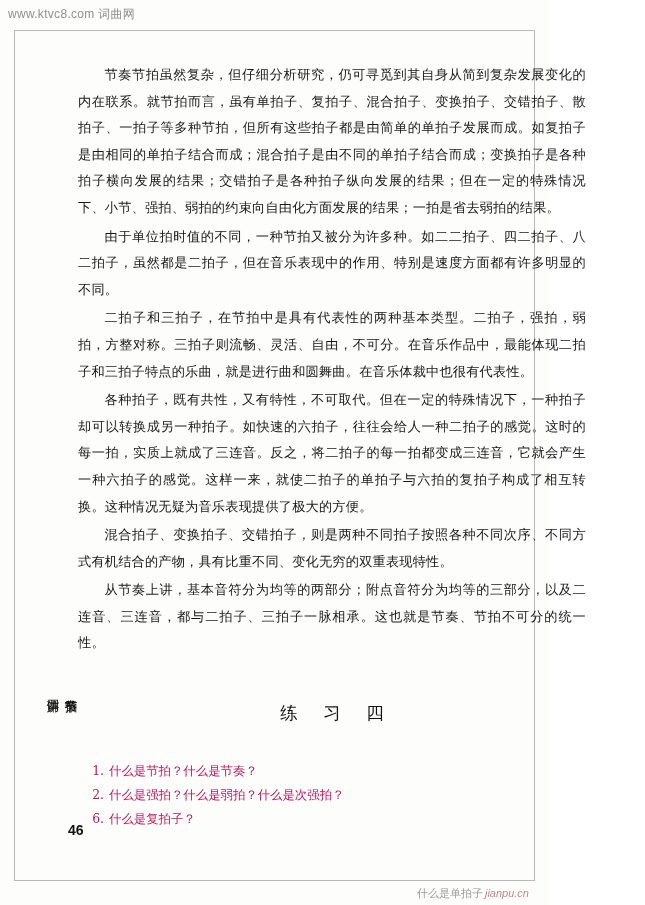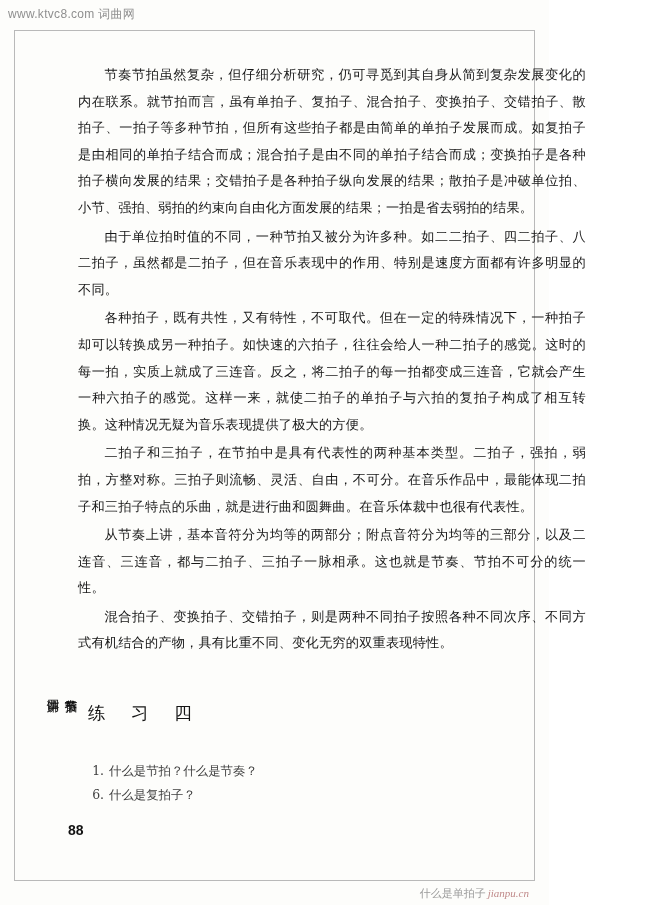--- a/index.html
+++ b/index.html
@@ -58,21 +58,21 @@
   .watermark-bottom {
     position: absolute;
     right: 20px;
     bottom: 4px;
     font-family: "DejaVu Sans", sans-serif;
     font-size: 11px;
     color: #9a9a9a;
     white-space: nowrap;
   }
   .watermark-bottom .jp {
-    font-family: Liberation Serif, serif;
+    font-family: Liberation Sans, sans-serif;
     font-style: italic;
     color: #c08a8a;
     font-size: 11px;
     margin-left: 2px;
   }
 
   .side-tab {
     position: absolute;
     left: 46px;
     top: 690px;
@@ -104,37 +104,38 @@
     line-height: 26.6px;
     text-align: justify;
     text-justify: inter-ideograph;
     text-indent: 2em;
     color: #171717;
     letter-spacing: 0.2px;
   }
 
   .exercise-title {
     margin: 44px 0 0 0;
+    text-align: center;
     font-family: "DejaVu Sans", sans-serif;
     font-size: 17.5px;
     color: #141414;
     letter-spacing: 10px;
     padding-left: 10px;
   }
 
   .qlist {
     margin: 34px 0 0 0;
     padding: 0;
     list-style: none;
   }
   .qlist li {
     font-family: "DejaVu Sans", sans-serif;
     font-size: 12.4px;
     line-height: 24px;
-    color: #404040;
+    color: #be185d;
     padding-left: 0;
     white-space: nowrap;
   }
   .qlist li .num {
     display: inline-block;
     width: 22px;
     text-align: right;
     margin-right: 5px;
     font-family: "DejaVu Serif", serif;
     font-size: 12.4px;
@@ -164,38 +165,41 @@
   <div class="border-bottom"></div>
 
   <div class="watermark-top">www.ktvc8.com 词曲网</div>
 
   <div class="side-tab">
     <span class="col">第四讲</span>
     <span class="col">节奏节拍</span>
   </div>
 
   <div class="content">
-    <p class="body-par">节奏节拍虽然复杂，但仔细分析研究，仍可寻觅到其自身从简到复杂发展变化的内在联系。就节拍而言，虽有单拍子、复拍子、混合拍子、变换拍子、交错拍子、散拍子、一拍子等多种节拍，但所有这些拍子都是由简单的单拍子发展而成。如复拍子是由相同的单拍子结合而成；混合拍子是由不同的单拍子结合而成；变换拍子是各种拍子横向发展的结果；交错拍子是各种拍子纵向发展的结果；散拍子是冲破单位拍、小节、强拍、弱拍的约束向自由化方面发展的结果；一拍是省去弱拍的结果。</p>
+    <p class="body-par">节奏节拍虽然复杂，但仔细分析研究，仍可寻觅到其自身从简到复杂发展变化的内在联系。就节拍而言，虽有单拍子、复拍子、混合拍子、变换拍子、交错拍子、散拍子、一拍子等多种节拍，但所有这些拍子都是由简单的单拍子发展而成。如复拍子是由相同的单拍子结合而成；混合拍子是由不同的单拍子结合而成；变换拍子是各种拍子横向发展的结果；交错拍子是各种拍子纵向发展的结果；但在一定的特殊情况下、小节、强拍、弱拍的约束向自由化方面发展的结果；一拍是省去弱拍的结果。</p>
     <p class="body-par">由于单位拍时值的不同，一种节拍又被分为许多种。如二二拍子、四二拍子、八二拍子，虽然都是二拍子，但在音乐表现中的作用、特别是速度方面都有许多明显的不同。</p>
+    <p class="body-par">二拍子和三拍子，在节拍中是具有代表性的两种基本类型。二拍子，强拍，弱拍，方整对称。三拍子则流畅、灵活、自由，不可分。在音乐作品中，最能体现二拍子和三拍子特点的乐曲，就是进行曲和圆舞曲。在音乐体裁中也很有代表性。</p>
     <p class="body-par">各种拍子，既有共性，又有特性，不可取代。但在一定的特殊情况下，一种拍子却可以转换成另一种拍子。如快速的六拍子，往往会给人一种二拍子的感觉。这时的每一拍，实质上就成了三连音。反之，将二拍子的每一拍都变成三连音，它就会产生一种六拍子的感觉。这样一来，就使二拍子的单拍子与六拍的复拍子构成了相互转换。这种情况无疑为音乐表现提供了极大的方便。</p>
-    <p class="body-par">二拍子和三拍子，在节拍中是具有代表性的两种基本类型。二拍子，强拍，弱拍，方整对称。三拍子则流畅、灵活、自由，不可分。在音乐作品中，最能体现二拍子和三拍子特点的乐曲，就是进行曲和圆舞曲。在音乐体裁中也很有代表性。</p>
+    <p class="body-par">混合拍子、变换拍子、交错拍子，则是两种不同拍子按照各种不同次序、不同方式有机结合的产物，具有比重不同、变化无穷的双重表现特性。</p>
     <p class="body-par">从节奏上讲，基本音符分为均等的两部分；附点音符分为均等的三部分，以及二连音、三连音，都与二拍子、三拍子一脉相承。这也就是节奏、节拍不可分的统一性。</p>
-    <p class="body-par">混合拍子、变换拍子、交错拍子，则是两种不同拍子按照各种不同次序、不同方式有机结合的产物，具有比重不同、变化无穷的双重表现特性。</p>
 
     <div class="exercise-title">练 习 四</div>
 
     <ul class="qlist">
       <li class="q-indent">
         <span class="num">1.</span><span>什么是节拍？什么是节奏？</span>
+      </li>
+      <li class="q-indent">
+        <span class="num">2.</span><span>什么是强拍？什么是弱拍？什么是次强拍？</span>
       </li>
       <li class="q-indent">
         <span class="num">6.</span><span>什么是复拍子？</span>
       </li>
     </ul>
   </div>
 
-  <div class="page-number">88</div>
+  <div class="page-number">46</div>
 
   <div class="watermark-bottom">
     <span>什么是单拍子</span><span class="jp">jianpu.cn</span>
   </div>
 
 </div>
 
 </body></html>

